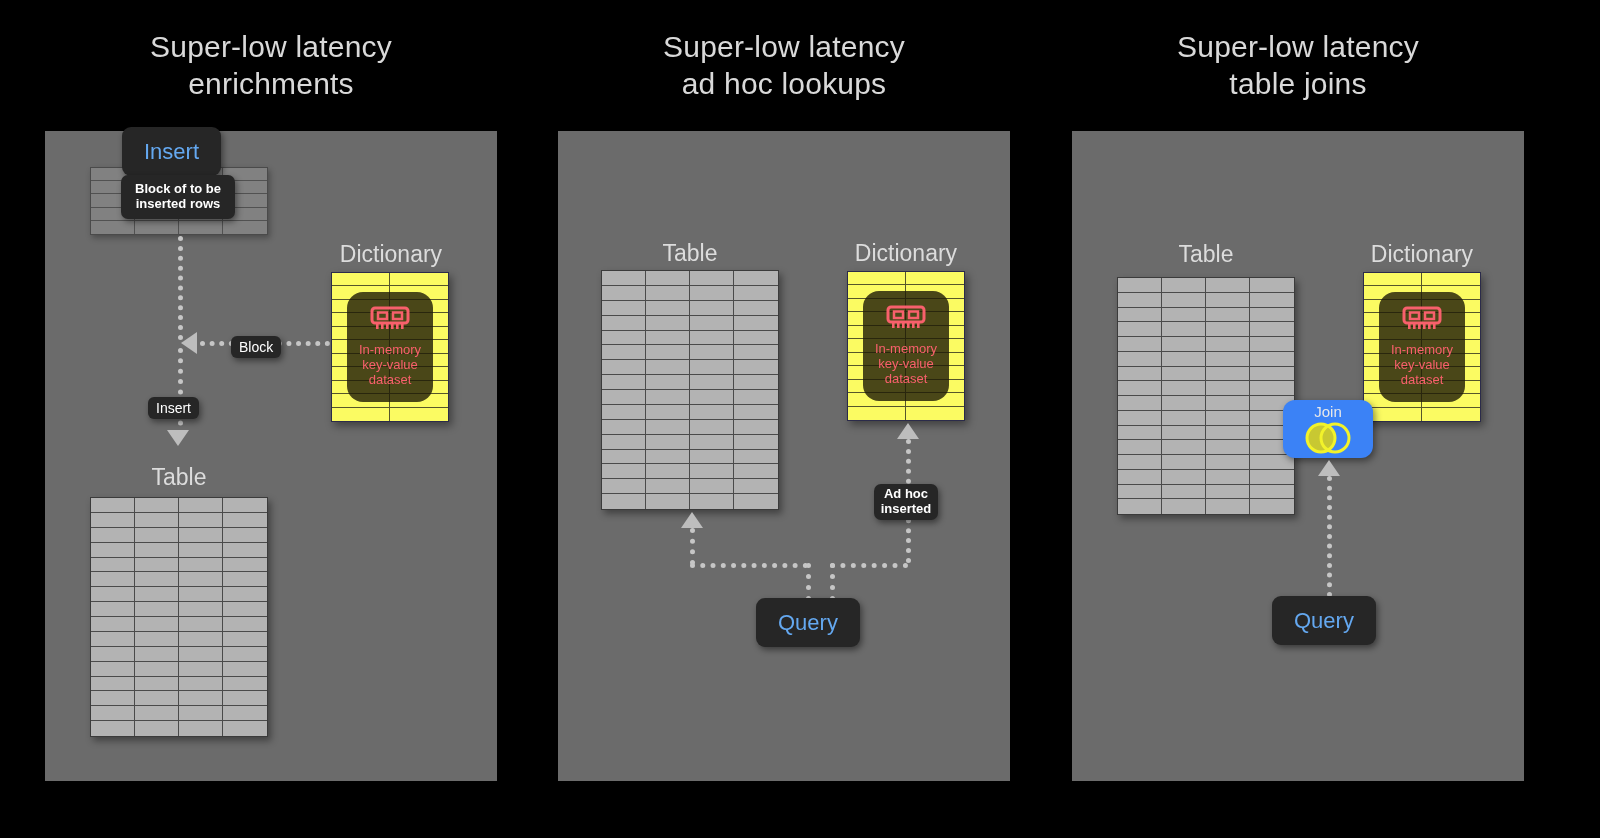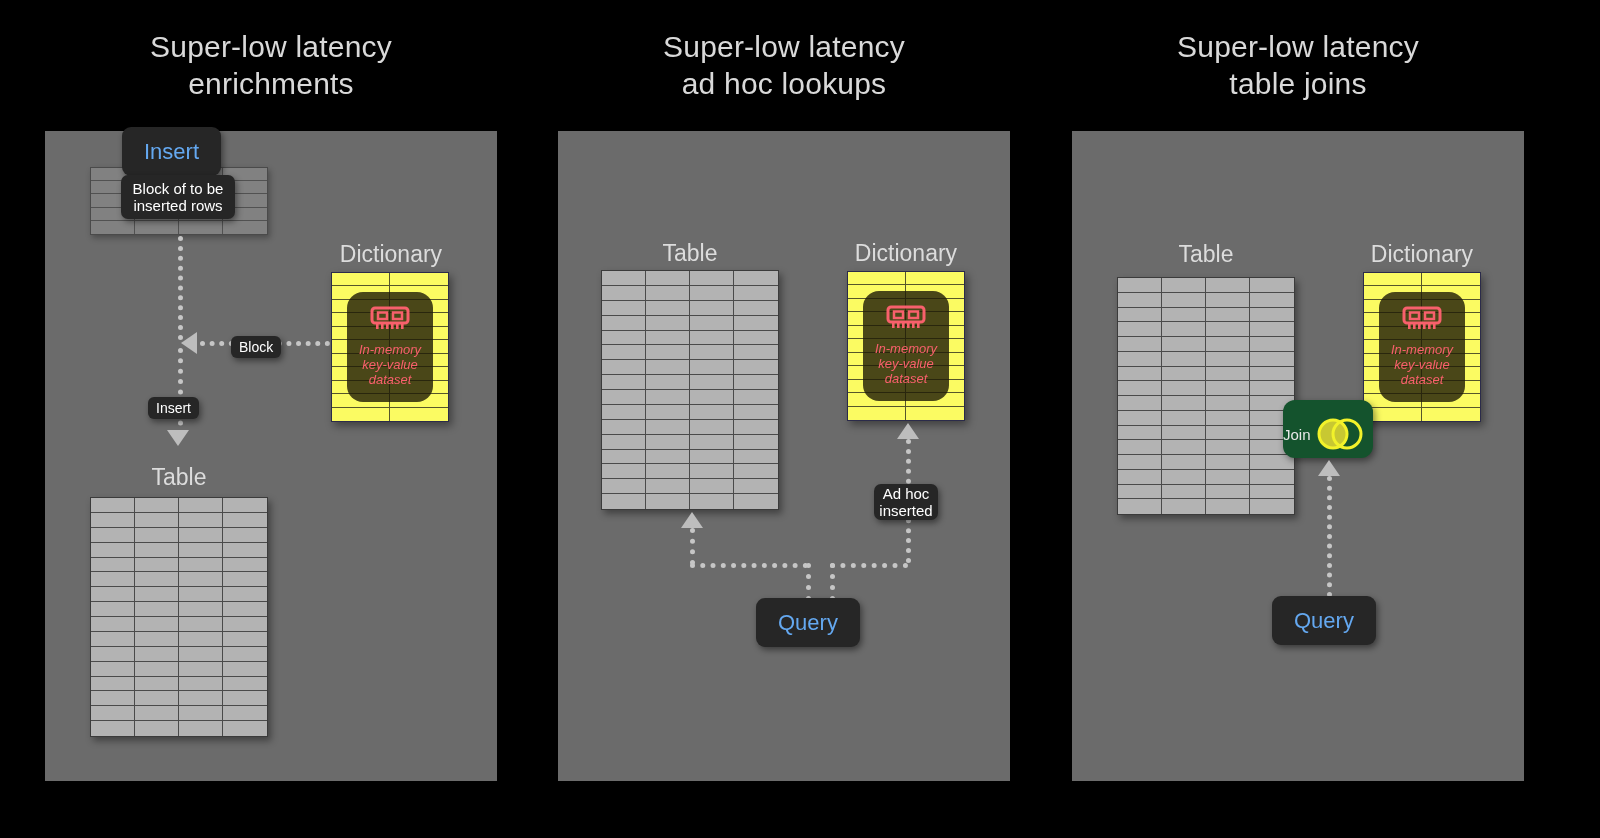--- a/index.html
+++ b/index.html
@@ -75,21 +75,21 @@
   }
   .block-table .cell {
     border-right: 1px solid #515151;
     border-bottom: 1px solid #515151;
     box-sizing: border-box;
   }
   .block-table .cell.lastcol { border-right: none; }
   .block-table .cell.lastrow { border-bottom: none; }
 
   
-  .dict-wrap { position: absolute; font-style: italic; }
+  .dict-wrap { position: absolute; }
   .dict-table {
     position: absolute;
     inset: 0;
     display: grid;
     background: #fbfb62;
     border: 1px solid #2b2b4a;
     box-sizing: border-box;
     box-shadow: 3px 4px 8px rgba(0,0,0,0.40);
   }
   .dict-table .cell {
@@ -133,33 +133,34 @@
     display: flex;
     align-items: center;
     justify-content: center;
     text-align: center;
     box-shadow: 2px 3px 6px rgba(0,0,0,0.45);
     white-space: pre-line;
     line-height: 1.15;
     box-sizing: border-box;
   }
   .badge.big   { font-size: 22px; padding: 12px 22px; }
-  .badge.small { font-size: 15px; padding: 4px 9px; border-radius: 7px; }
+  .badge.small { font-size: 13px; padding: 4px 9px; border-radius: 7px; font-weight: bold; }
   .badge.tiny  { font-size: 14px; padding: 3px 8px; border-radius: 6px; }
   .badge.blue-text { color: #64a8f0; }
 
   .join-badge {
     position: absolute;
-    background: #14532d;
+    background: #3b82f6;
     border-radius: 12px;
     box-shadow: 2px 3px 7px rgba(0,0,0,0.45);
     display: flex;
+    flex-direction: column;
     align-items: center;
     justify-content: flex-start;
-    padding-top: 12px;
+    padding-top: 4px;
     box-sizing: border-box;
   }
   .join-badge .join-label {
     color: #e8e8e8;
     font-size: 15px;
     line-height: 16px;
   }
 
   
   .dline-v {

